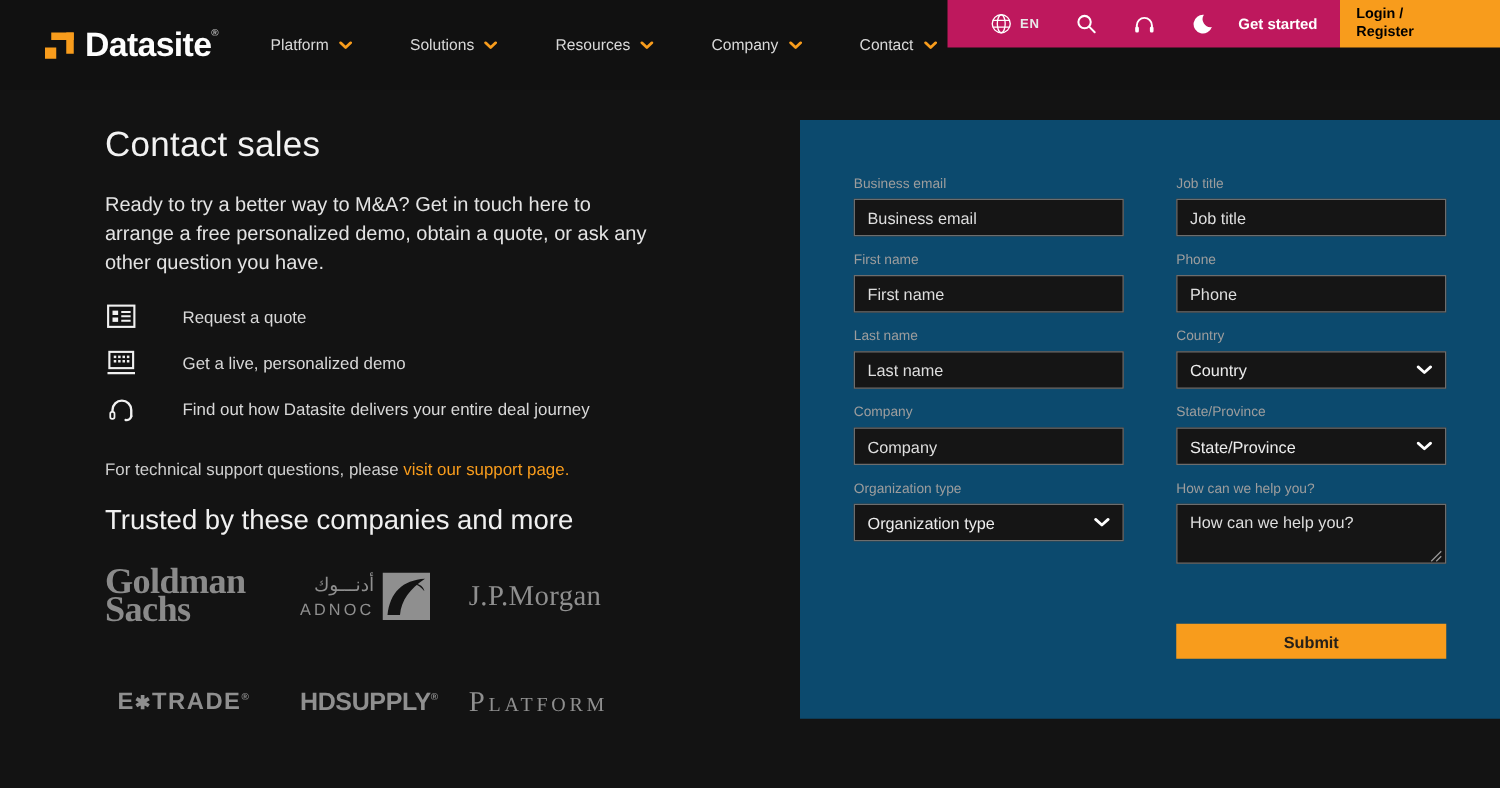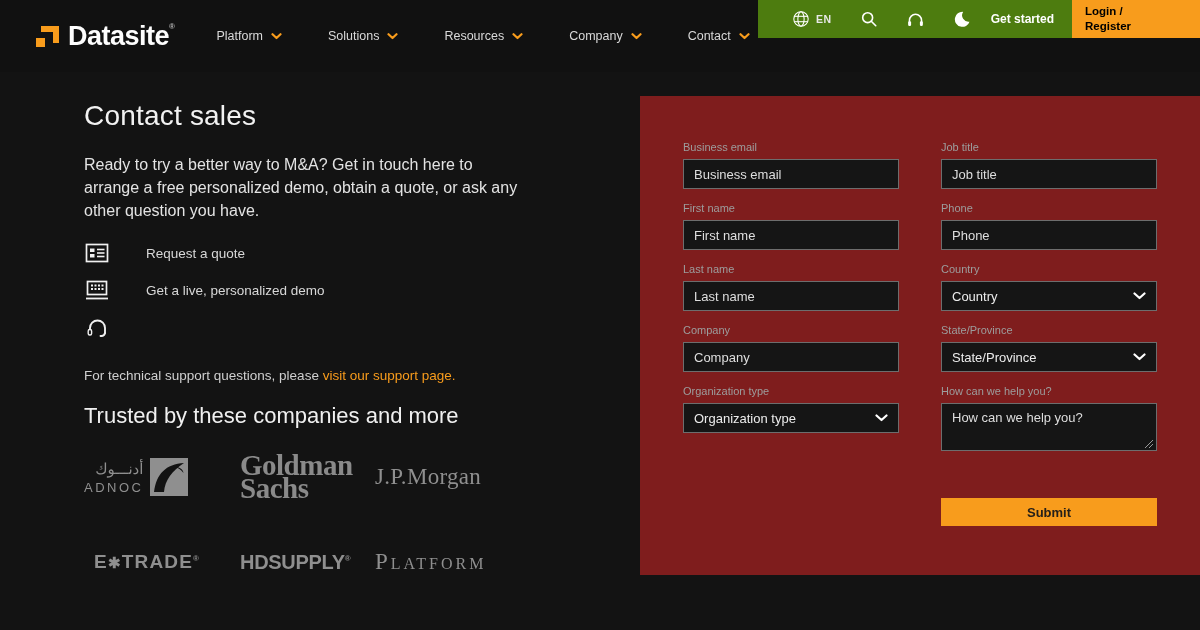--- a/index.html
+++ b/index.html
@@ -18,21 +18,21 @@
   .logo-mark .bar-top { position:absolute; left:5px; top:0; width:18px; height:6px; background:#F89C1C; }
   .logo-mark .bar-right { position:absolute; right:0; top:0; width:6px; height:17px; background:#F89C1C; }
   .logo-mark .square { position:absolute; left:0; top:12px; width:9px; height:9px; background:#F89C1C; }
   .logo-text { font-size:27px; font-weight:bold; color:#fdfdfd; letter-spacing:-0.5px; line-height:1; }
   .logo-reg { font-size:8px; color:#bbb; vertical-align:top; }
 
   .nav { display:flex; gap:46px; margin-left:42px; }
   .nav-item { display:flex; align-items:center; gap:8px; font-size:12.5px; color:#d9d9d9; cursor:pointer; }
 
   .utility { position:absolute; top:0; right:0; height:38px; display:flex; }
-  .utility-main { background:#4d7c0f; display:flex; align-items:center; gap:0; padding:0 4px 0 20px; }
+  .utility-main { background:#be185d; display:flex; align-items:center; gap:0; padding:0 4px 0 20px; }
   .utl-btn { display:flex; align-items:center; gap:6px; padding:0 14px; height:38px; cursor:pointer; color:#fff; }
   .lang-label { font-size:10.5px; font-weight:bold; color:#e8e8e8; letter-spacing:0.5px; }
   .get-started { font-size:12px; font-weight:bold; color:#fff; padding:0 14px 0 6px; cursor:pointer; }
   .login-btn { width:128px; background:#F89C1C; color:#000000; display:flex; flex-direction:column; justify-content:center; padding-left:13px; cursor:pointer; }
   .login-btn span { font-size:11.5px; font-weight:bold; line-height:1.3; }
 
   
   .main { display:flex; align-items:flex-start; padding:24px 0 0 84px;justify-content:space-between; }
   .left-col { width:450px; }
 
@@ -57,21 +57,21 @@
   .lg-adnoc .arabic { font-size:15px; line-height:1.2; color:#8f8f8f; }
   .lg-adnoc .latin { font-size:13px; letter-spacing:2.5px; color:#8f8f8f; margin-top:2px; }
   .lg-jpm { font-family:"Liberation Serif", serif; font-size:23px; letter-spacing:0.3px; color:#8f8f8f; }
   .lg-etrade { font-weight:bold; font-size:19px; letter-spacing:1.2px; color:#8f8f8f; padding-left:10px; }
   .lg-etrade .star { font-size:15px; }
   .lg-etrade sup, .lg-hd sup { font-size:8px; color:#8f8f8f; }
   .lg-hd { font-weight:bold; font-size:20px; letter-spacing:-0.3px; color:#8f8f8f; }
   .lg-evercore { font-family:"Liberation Serif", serif; font-variant:small-caps; font-size:23px; letter-spacing:3px; color:#8f8f8f; }
 
   
-  .panel { width:560px; height:479px; background:#7f1d1d; margin-left:24px; padding:45px 43px 0; display:flex; gap:42px; }
+  .panel { width:560px; height:479px; background:#0c4a6e; margin-left:24px; padding:45px 43px 0; display:flex; gap:42px; }
   .form-col { width:216px; }
   .field { margin-bottom:13px; }
   .field-label { display:block; font-size:11px; color:#9d9d9d; margin-bottom:6px; }
   .text-input {
     width:100%; height:30px; background:#151515; border:1px solid #6d6d6d;
     color:#e0e0e0; font-size:13px; padding:0 10px; font-family:"Liberation Sans", sans-serif;
   }
   .text-input::placeholder { color:#dedede; opacity:1; }
   .select {
     width:100%; height:30px; background:#151515; border:1px solid #6d6d6d;
@@ -218,44 +218,45 @@
         <span class="bullet-label">Get a live, personalized demo</span>
       </div>
       <div class="bullet-row">
         <span class="bullet-icon">
           <svg width="24" height="24" viewBox="0 0 24 24">
             <path d="M5 17 v-5 a7.5 7.5 0 0 1 15 0 v5" fill="none" stroke="#f0f0f0" stroke-width="1.9" stroke-linecap="round"></path>
             <path d="M20 17 a4 4 0 0 1 -4.5 3" fill="none" stroke="#f0f0f0" stroke-width="1.9" stroke-linecap="round"></path>
             <rect x="3.2" y="13.5" width="3.4" height="5.5" rx="1.5" fill="#131313" stroke="#f0f0f0" stroke-width="1.4"></rect>
           </svg>
         </span>
+        <span class="bullet-label">Find out how Datasite delivers your entire deal journey</span>
       </div>
     </div>
 
     <div class="support-line">
       <span>For technical support questions, please </span><a href="#">visit our support page.</a>
     </div>
 
     <div class="trusted-heading">Trusted by these companies and more</div>
 
     <div class="logos-grid">
+      <div class="lg lg-goldman">
+        <div>Goldman</div>
+        <div>Sachs</div>
+      </div>
       <div class="lg lg-adnoc">
         <div class="txt">
           <span class="arabic">أدنـــوك</span>
           <span class="latin">ADNOC</span>
         </div>
         <svg width="38" height="38" viewBox="0 0 38 38">
           <rect width="38" height="38" fill="#8f8f8f"></rect>
           <path d="M4 34 C6 16 16 6 34 5 C22 13 15 22 14 34 Z" fill="#131313"></path>
           <path d="M25 9 C29 8.5 33 11 33.5 15 C31 11.5 28 10 25 9 Z" fill="#131313"></path>
         </svg>
-      </div>
-      <div class="lg lg-goldman">
-        <div>Goldman</div>
-        <div>Sachs</div>
       </div>
       <div class="lg lg-jpm">J.P.Morgan</div>
 
       <div class="lg lg-etrade">
         <span>E</span><span class="star">✱</span><span>TRADE</span><sup>®</sup>
       </div>
       <div class="lg lg-hd">
         <span>HDSUPPLY</span><sup>®</sup>
       </div>
       <div class="lg lg-evercore">Platform</div>

